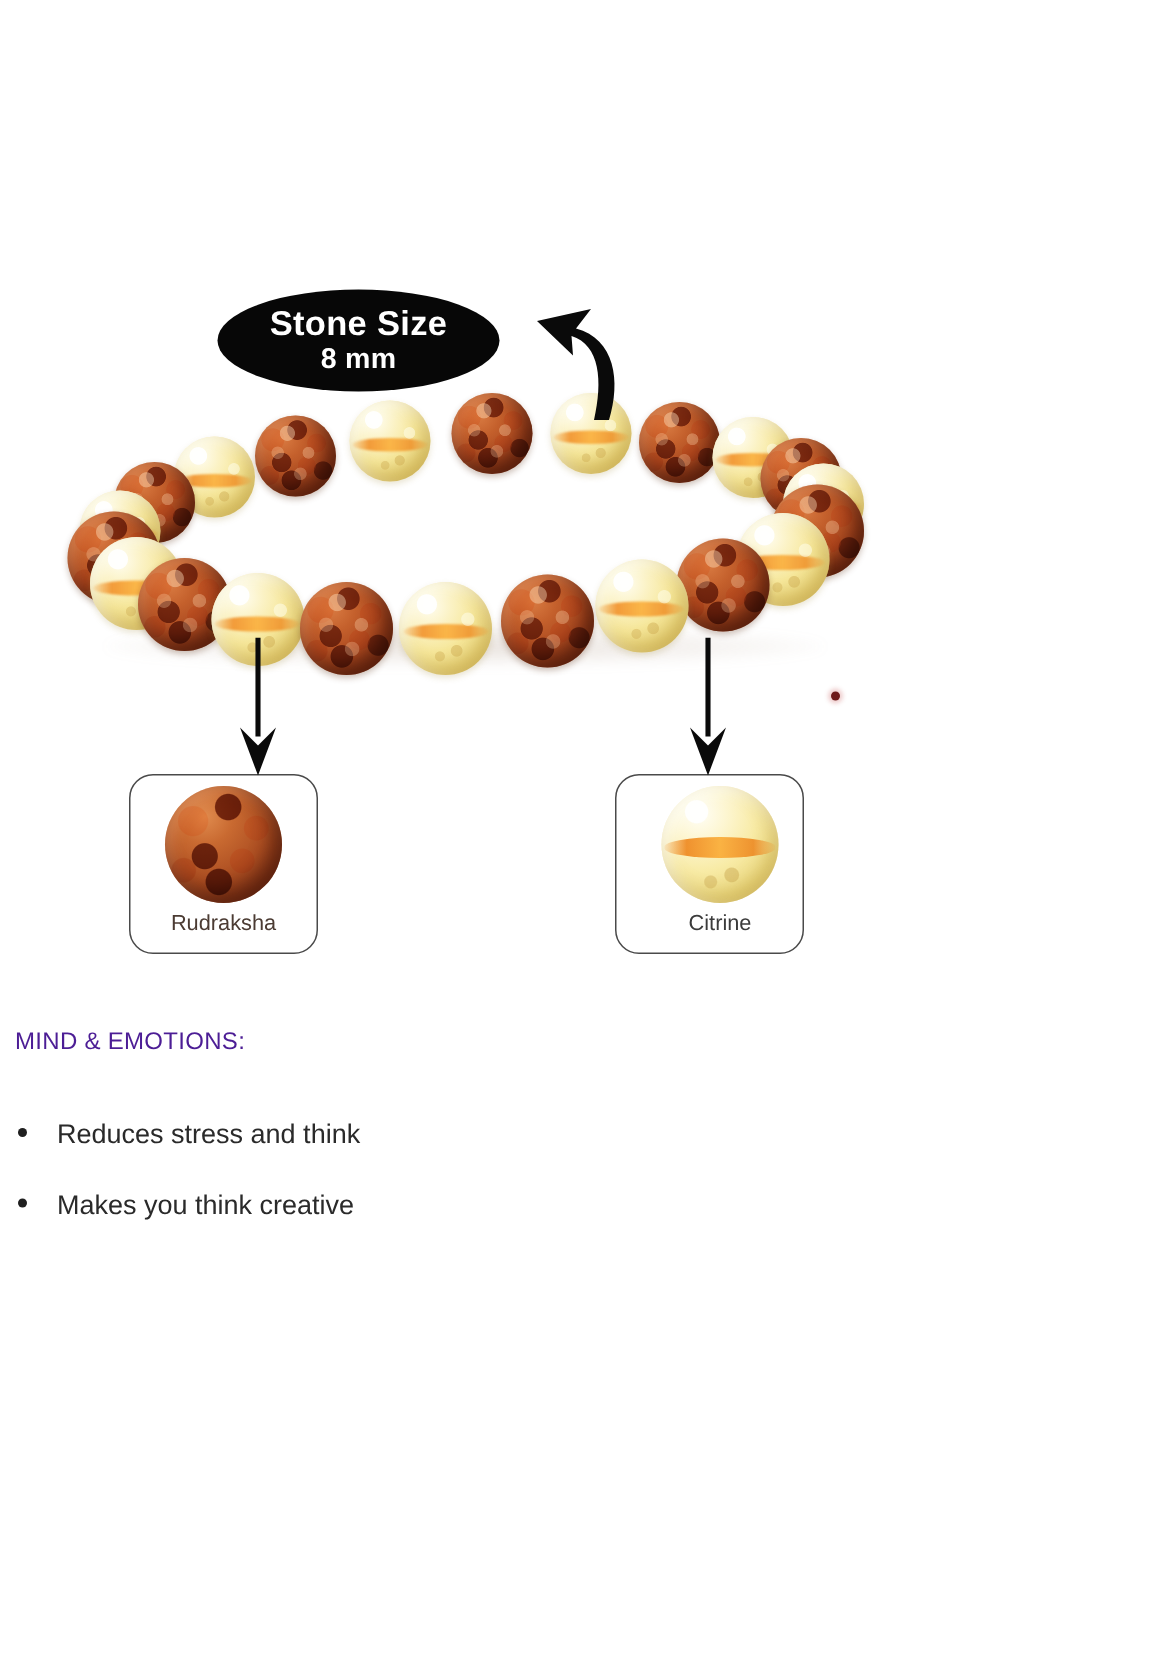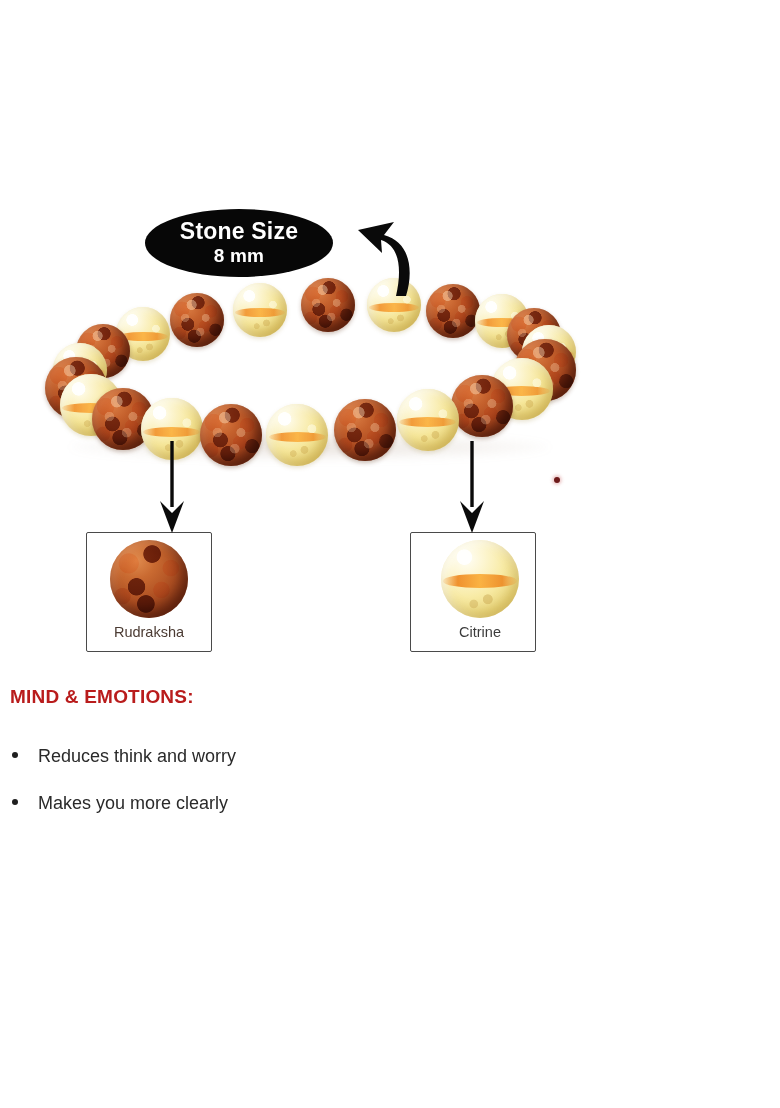--- a/index.html
+++ b/index.html
@@ -19,21 +19,21 @@
   .page {
     position: absolute;
     inset: 0;
     background: #ffffff;
   }
 
   
   .hero {
     position: absolute;
     left: 0;
-    top: 16px;
+    top: 0;
     width: 632px;
     height: 660px;
   }
 
   
   .bracelet {
     position: absolute;
     left: 40px;
     top: 268px;
     width: 545px;
@@ -176,21 +176,21 @@
   }
   .pointer.left  { left: 155px; top: 425px; width: 34px; height: 92px; }
   .pointer.right { left: 455px; top: 425px; width: 34px; height: 92px; }
 
   
   .stone-box {
     position: absolute;
     width: 126px;
     height: 120px;
     border: 1.6px solid #4a4a4a;
-    border-radius: 2px;
+    border-radius: 16px;
     background: #ffffff;
     box-sizing: border-box;
     display: flex;
     flex-direction: column;
     align-items: center;
     justify-content: flex-start;
     padding-top: 7px;
   }
   .stone-box.rudraksha-box { left: 86px; top: 516px; }
   .stone-box.citrine-box   { left: 410px; top: 516px; padding-left: 14px; }
@@ -282,23 +282,23 @@
   .benefits {
     position: absolute;
     left: 0;
     top: 686px;
     width: 780px;
   }
   .benefits-heading {
     position: absolute;
     left: 10px;
     top: 0;
-    font-size: 19px;
-    font-weight: bold;
-    color: #b91c1c;
+    font-size: 16px;
+    font-weight: normal;
+    color: #4c1d95;
     letter-spacing: 0.2px;
   }
   .benefit-list {
     position: absolute;
     left: 0;
     top: 61px;
     margin: 0;
     padding: 0;
     list-style: none;
   }
@@ -382,18 +382,18 @@
       <div class="stone-swatch cit"></div>
       <div class="stone-caption cit-cap">Citrine</div>
     </div>
 
     <div class="speck"></div>
   </div>
 
   <div class="benefits">
     <div class="benefits-heading">MIND &amp; EMOTIONS:</div>
     <ul class="benefit-list" id="benefit-list">
-        <li class="benefit-item"><span class="dot"></span><span>Reduces think and worry</span></li>
-        <li class="benefit-item"><span class="dot"></span><span>Makes you more clearly</span></li>
+        <li class="benefit-item"><span class="dot"></span><span>Reduces stress and think</span></li>
+        <li class="benefit-item"><span class="dot"></span><span>Makes you think creative</span></li>
       </ul>
   </div>
 
 </div>
 
 </body></html>

